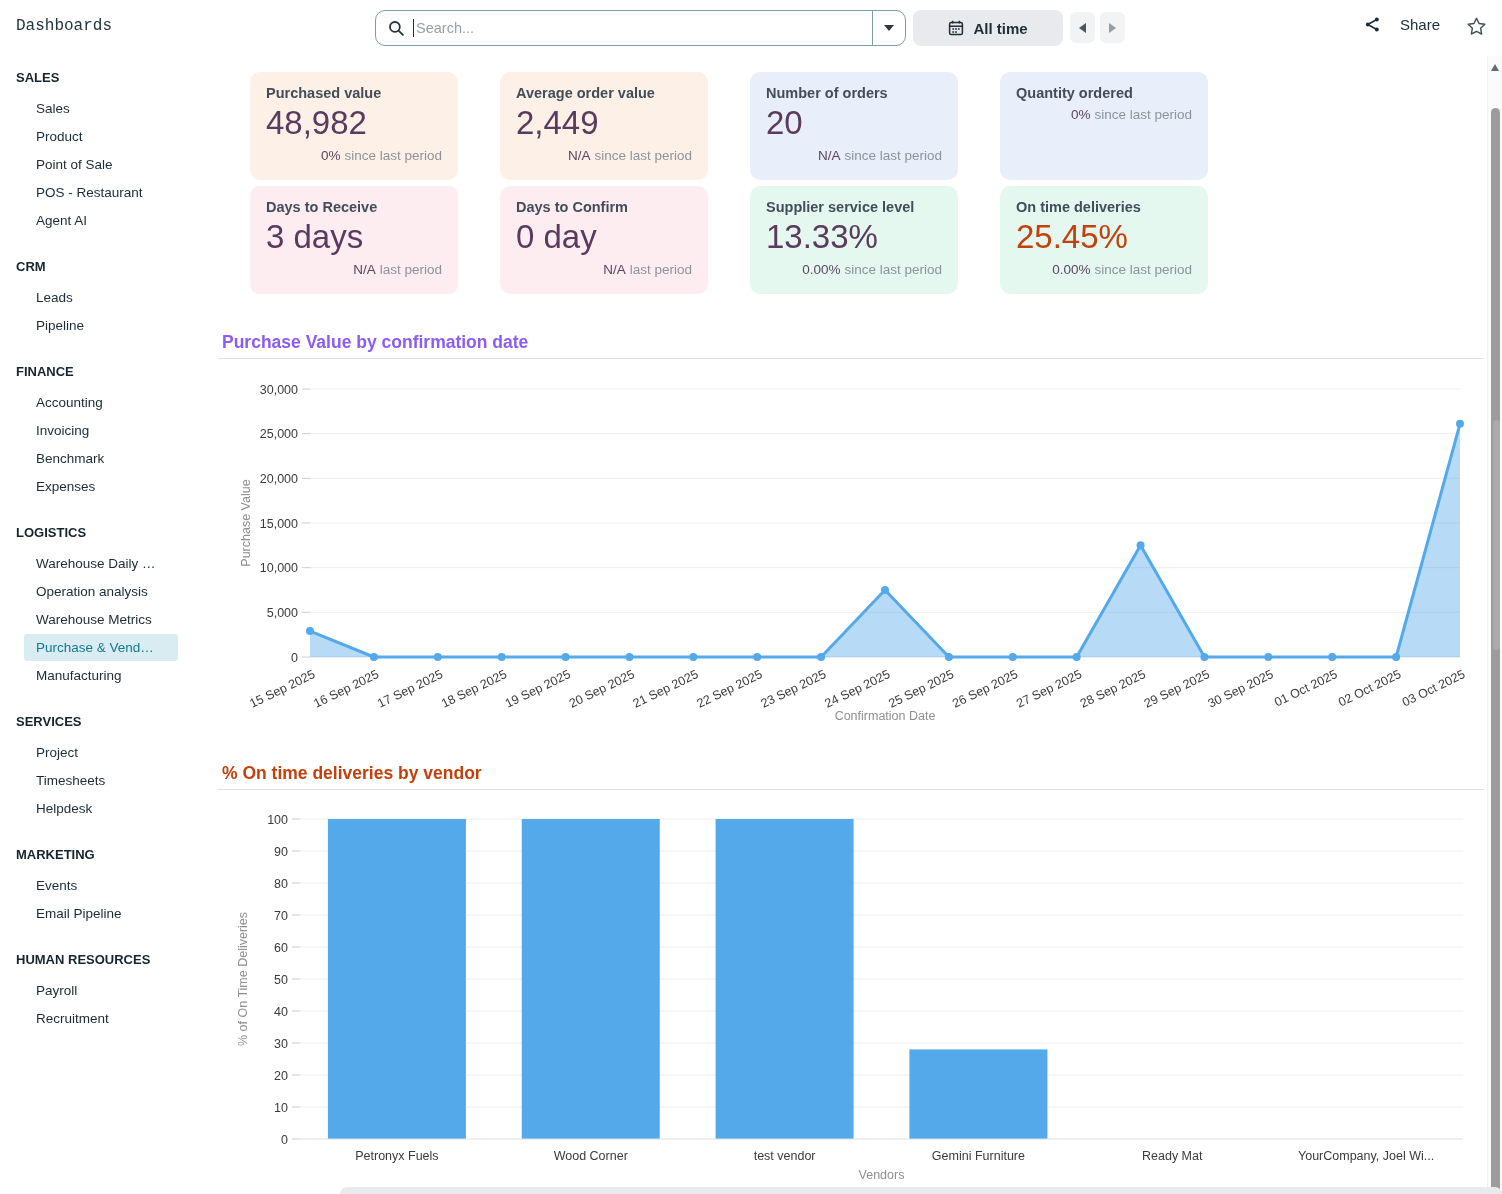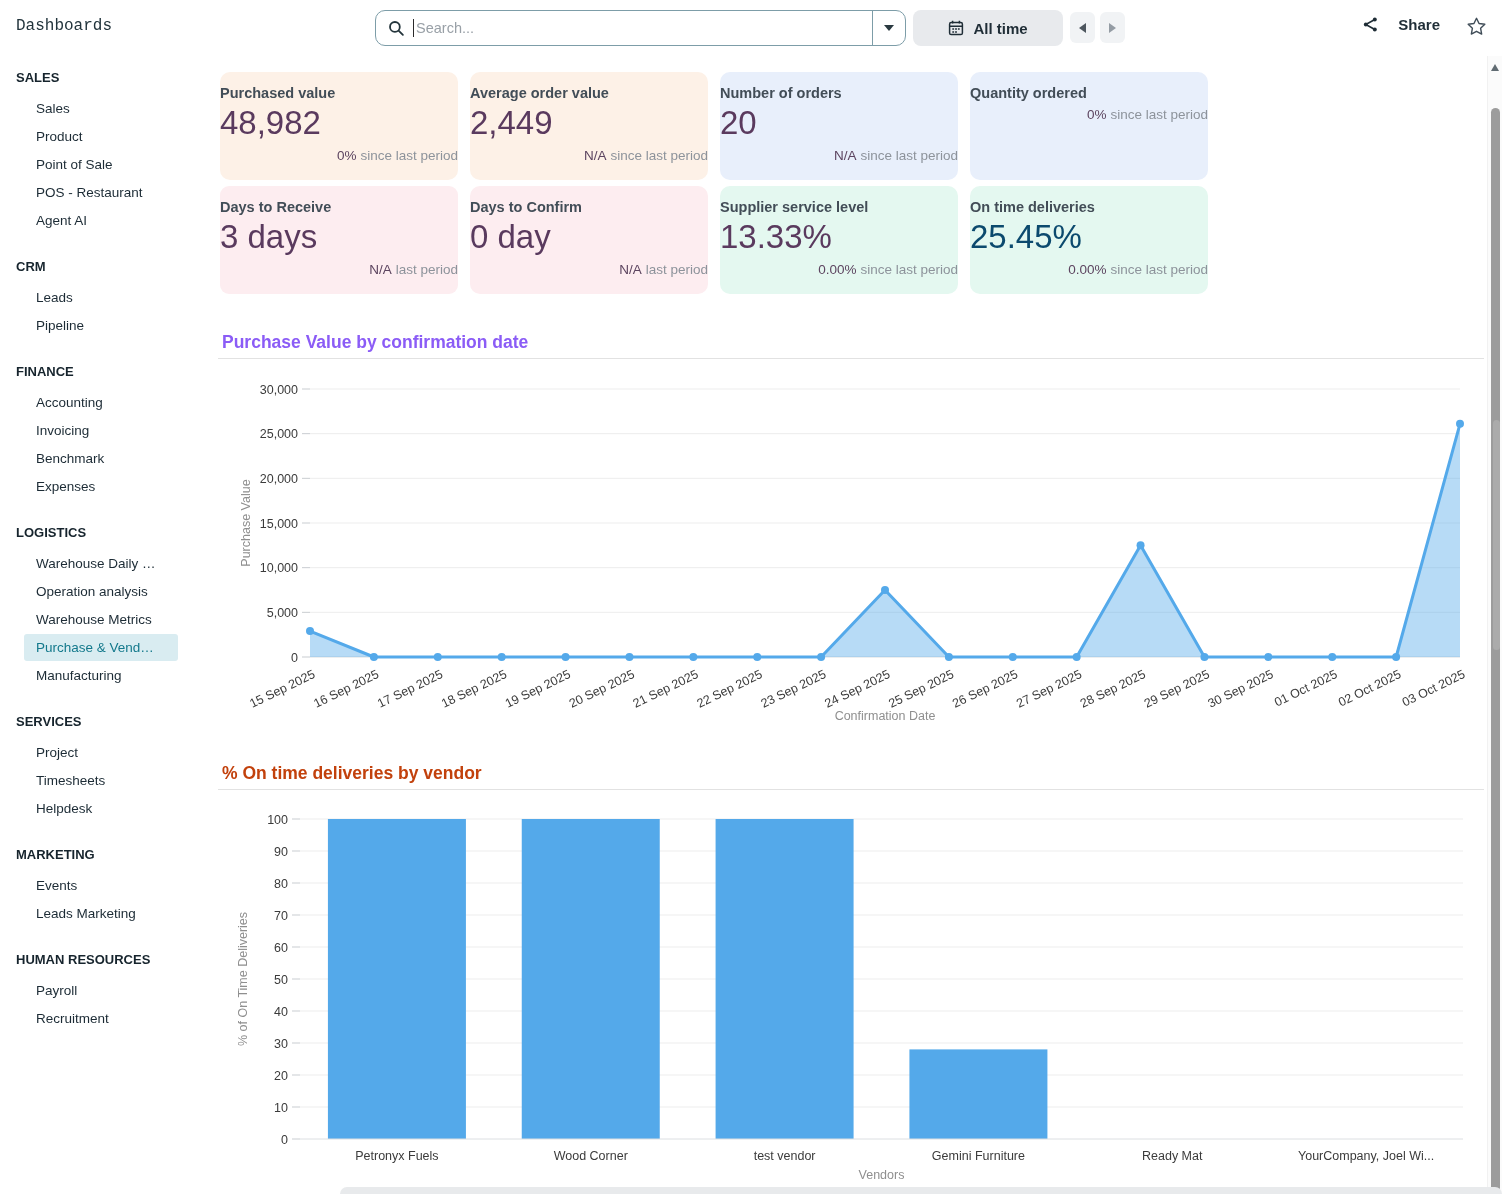--- a/index.html
+++ b/index.html
@@ -27,21 +27,21 @@
                  justify-content:center; gap:9px; padding:0 16px; font-size:15px; font-weight:700;
                  color:#1f2d36; cursor:pointer; }
   .nav-btn { position:absolute; top:12px; width:25px; height:31px; background:#f1f3f5;
              border-radius:6px; display:flex; align-items:center; justify-content:center; cursor:pointer; }
   .nav-prev { left:1070px; } .nav-next { left:1100px; }
   .tri-left { width:0;height:0;border-top:5px solid transparent;border-bottom:5px solid transparent;
               border-right:7px solid #4d565e; }
   .tri-right { width:0;height:0;border-top:5px solid transparent;border-bottom:5px solid transparent;
                border-left:7px solid #949ca4; }
   .share-btn { position:absolute; right:62px; top:16px; display:flex; align-items:center; gap:20px;
-               font-size:15px; font-weight:700; color:#1f2d36; cursor:pointer; }
+               font-size:15px; font-weight:400; color:#1f2d36; cursor:pointer; }
   .fav-btn { position:absolute; right:15px; top:16px; cursor:pointer; display:flex; }
 
   
   .sidebar { position:absolute; left:0; top:56px; width:200px; bottom:0; background:#fff;
              padding-top:10px; overflow:hidden; z-index:4; }
   .side-section { margin-bottom:21px; }
   .side-header { padding:4px 16px 10px; font-size:13px; font-weight:700; color:#16242d; }
   .side-item { margin:0 22px 1px 24px; padding:6px 6px 6px 12px; font-size:13.5px; color:#1c2b35;
                border-radius:3px; cursor:pointer; white-space:nowrap; overflow:hidden; }
   .side-scroll { position:absolute; right:0; top:56px; bottom:0; width:15px; background:#fbfbfb;
@@ -49,21 +49,21 @@
   .side-scroll .up { position:absolute; top:8px; left:3px; width:0; height:0;
                      border-left:4.5px solid transparent; border-right:4.5px solid transparent;
                      border-bottom:7px solid #606b72; }
   .side-scroll .thumb { position:absolute; top:52px; bottom:2px; left:3px; width:9px;
                         background:#9c9c9c; border-radius:5px; }
 
   
   .main { position:absolute; left:200px; top:56px; width:1302px; height:1138px; background:#fff; }
   .kpi-grid { position:absolute; left:20px; top:16px; display:grid;
               grid-template-columns:repeat(4,238px); grid-auto-rows:108px; column-gap:12px; row-gap:6px; }
-  .kpi-card { border-radius:10px; padding:13px 0; }
+  .kpi-card { border-radius:10px; padding:13px 16px;margin-left:30px; }
   .kpi-title { font-size:14.5px; font-weight:700; color:#424d57; }
   .kpi-value { text-align:left; font-size:33px; margin-top:3px; }
   .kpi-sub { text-align:right; font-size:13.5px; margin-top:6px; color:#8d939b; }
   .kpi-sub .pfx { margin-right:4px; }
 
   .chart-title { position:absolute; left:22px; font-size:17.5px; font-weight:700; }
   .rule { position:absolute; left:18px; width:1266px; border-top:1px solid #e2e2e2; }
   svg .tick { font-size:12.5px; fill:#3b3b3b; font-family:"Liberation Sans",sans-serif; }
   svg .axis-title { font-size:12.5px; fill:#8f8f8f; font-family:"Liberation Sans",sans-serif; }
   .chart-svg { position:absolute; left:0; }
@@ -164,21 +164,21 @@
       </div>
       <div class="side-section">
         <div class="side-header">SERVICES</div>
         <div class="side-item">Project</div>
         <div class="side-item">Timesheets</div>
         <div class="side-item">Helpdesk</div>
       </div>
       <div class="side-section">
         <div class="side-header">MARKETING</div>
         <div class="side-item">Events</div>
-        <div class="side-item">Leads Marketing</div>
+        <div class="side-item">Email Pipeline</div>
       </div>
       <div class="side-section">
         <div class="side-header">HUMAN RESOURCES</div>
         <div class="side-item">Payroll</div>
         <div class="side-item">Recruitment</div>
       </div>
     </div>
 </aside>
 <div class="side-scroll">
   <div class="up"></div>
@@ -216,21 +216,21 @@
         <div class="kpi-value" style="color: rgb(90, 58, 94);">0 day</div>
         <div class="kpi-sub"><span class="pfx" style="color: rgb(93, 69, 96);">N/A</span><span>last period</span></div>
       </div>
       <div class="kpi-card" style="background: rgb(228, 248, 240);">
         <div class="kpi-title">Supplier service level</div>
         <div class="kpi-value" style="color: rgb(90, 58, 94);">13.33%</div>
         <div class="kpi-sub"><span class="pfx" style="color: rgb(93, 69, 96);">0.00%</span><span>since last period</span></div>
       </div>
       <div class="kpi-card" style="background: rgb(228, 248, 240);">
         <div class="kpi-title">On time deliveries</div>
-        <div class="kpi-value" style="color: #0c4a6e;">25.45%</div>
+        <div class="kpi-value" style="color: #c2410c;">25.45%</div>
         <div class="kpi-sub"><span class="pfx" style="color: rgb(93, 69, 96);">0.00%</span><span>since last period</span></div>
       </div>
     </div>
 
   <div class="chart-title" style="top: 276px; color: #8b5cf6;">Purchase Value by confirmation date</div>
   <div class="rule" style="top:302px;"></div>
   <svg class="chart-svg" style="top:322px;" width="1302" height="365">
       <line x1="102" y1="279" x2="110" y2="279" stroke="#c9cdd1" stroke-width="1"></line>
       <line x1="110" y1="279" x2="1260" y2="279" stroke="#dadde0" stroke-width="1"></line>
       <text x="98" y="283.5" text-anchor="end" class="tick">0</text>

